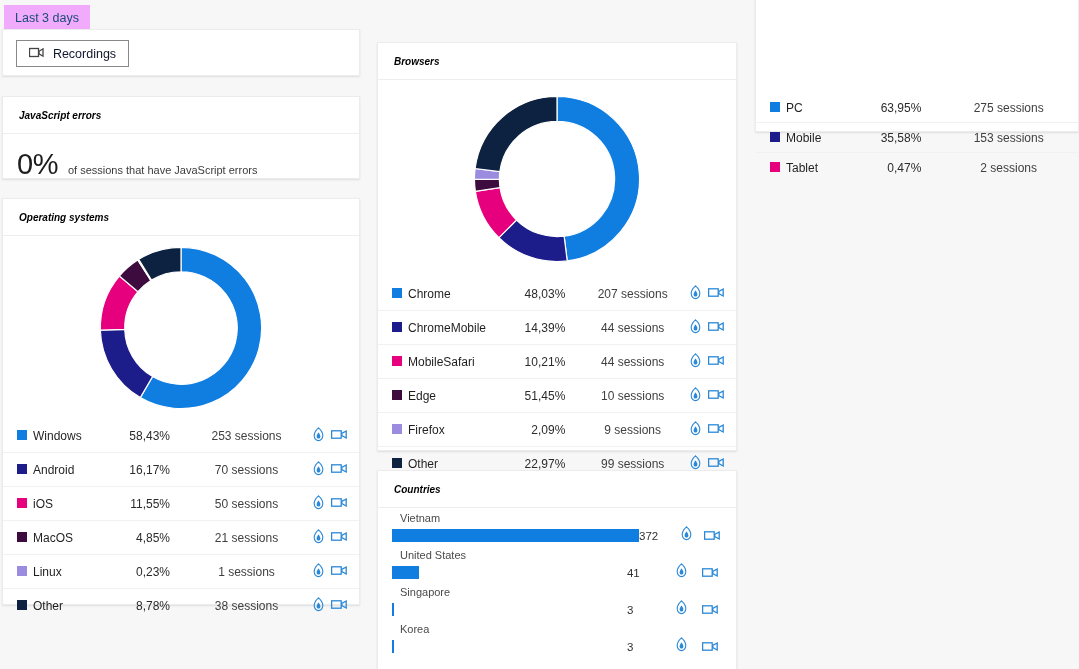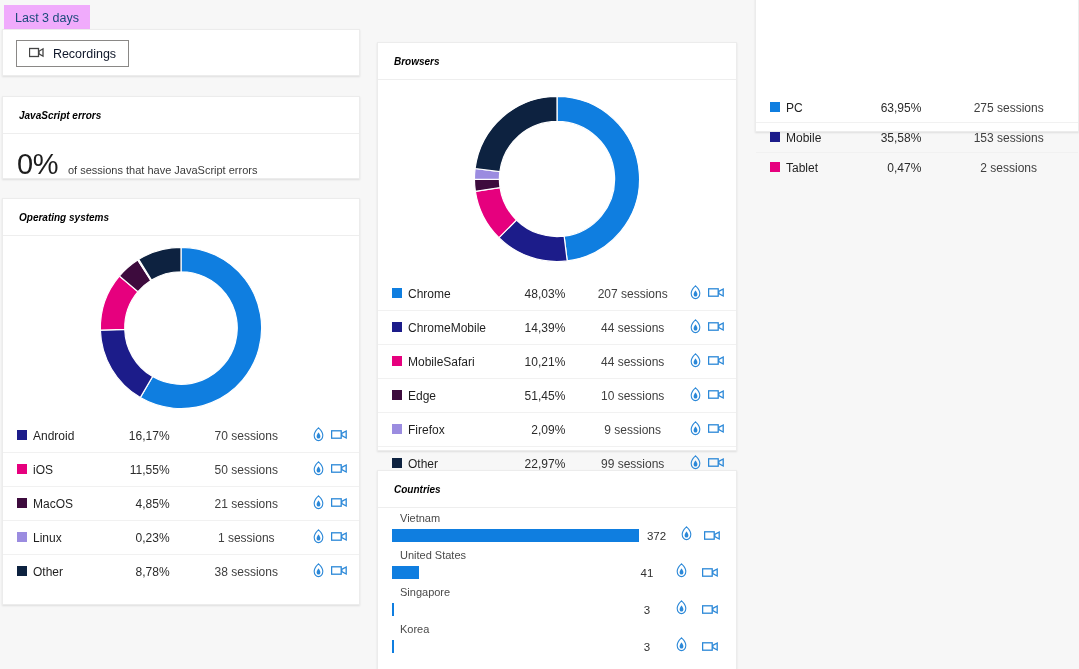--- a/index.html
+++ b/index.html
@@ -73,21 +73,21 @@
   .act-cell.last { padding-right: 12px !important; }
 
   .icon-btn { cursor: pointer; display: inline-block; line-height: 0; }
 
   
   .country-row { padding: 0 12px 0 14px; }
   .country-name { font-size: 11px; color: #4a4a4a; padding: 4px 0 2px 0; margin-left: 8px; }
   .country-bar-line { display: flex; align-items: center; gap: 0; }
   .bar-track { width: 247px; height: 13px; position: relative; }
   .bar-fill { height: 13px; background: #0f7ee0; }
-  .bar-value { width: 42px; text-align: center; font-size: 11.5px; color: #303030; }
+  .bar-value { width: 42px; text-align: left; font-size: 11.5px; color: #303030; }
   .c-act { width: 30px; text-align: center; }
 </style>
 </head>
 <body>
 
 <div class="page">
 
   <div class="daterange-chip">
     <span>Last 3 days</span>
   </div>
@@ -120,20 +120,34 @@
           <path d="M25.76317084284458 91.43158351314685 A48 48 0 0 1 2.015729525760378 51.22873392360395 L16.51097789818693 50.85755388418192 A33.5 33.5 0 0 0 33.08471298406862 78.91579266021706 Z" fill="#1c1c8a" stroke="#ffffff" stroke-width="0.7"></path>
           <path d="M2.015729525760378 51.22873392360395 A48 48 0 0 1 13.28862390425192 19.07630576472894 L24.378518766509156 28.417838398300404 A33.5 33.5 0 0 0 16.51097789818693 50.85755388418192 Z" fill="#e6007e" stroke="#ffffff" stroke-width="0.7"></path>
           <path d="M13.28862390425192 19.07630576472894 A48 48 0 0 1 24.257147822013682 9.486970469460758 L32.03363441744705 21.725281473477818 A33.5 33.5 0 0 0 24.378518766509156 28.417838398300404 Z" fill="#3d0b3d" stroke="#ffffff" stroke-width="0.7"></path>
           <path d="M24.257147822013682 9.486970469460758 A48 48 0 0 1 24.845223409614846 9.119231725812554 L32.444062171293695 21.46863047530668 A33.5 33.5 0 0 0 32.03363441744705 21.725281473477818 Z" fill="#9b8ce0" stroke="#ffffff" stroke-width="0.7"></path>
           <path d="M24.845223409614846 9.119231725812554 A48 48 0 0 1 49.99999999999999 2 L49.99999999999999 16.5 A33.5 33.5 0 0 0 32.444062171293695 21.46863047530668 Z" fill="#0d2240" stroke="#ffffff" stroke-width="0.7"></path>
         </svg>
     </div>
     <table class="legend" id="os-legend">
         <tbody>
           <tr>
+            <td class="sw-cell"><span class="swatch" style="background:#0f7ee0"></span></td>
+            <td class="name-cell">Windows</td>
+            <td class="pct-cell">58,43%</td>
+            <td class="sess-cell">253 sessions</td>
+            <td class="act-cell"><span class="icon-btn"><svg width="13" height="15" viewBox="0 0 13 15">
+                  <path d="M6.5 0.8 C6.5 0.8 2.2 4.6 2.2 8.6 C2.2 11.3 4.1 13.6 6.5 13.6 C8.9 13.6 10.8 11.3 10.8 8.6 C10.8 4.6 6.5 0.8 6.5 0.8 Z" fill="none" stroke="#2b88d8" stroke-width="1.1"></path>
+                  <path d="M6.5 5.6 C6.5 5.6 4.6 7.7 4.6 9.4 C4.6 10.6 5.4 11.6 6.5 11.6 C7.6 11.6 8.4 10.6 8.4 9.4 C8.4 7.7 6.5 5.6 6.5 5.6 Z" fill="#2b88d8"></path>
+                </svg></span></td>
+            <td class="act-cell last"><span class="icon-btn"><svg width="16" height="11" viewBox="0 0 16 11">
+                  <rect x="0.6" y="1.8" width="9.6" height="7.4" fill="none" stroke="#2b88d8" stroke-width="1.3"></rect>
+                  <path d="M10.8 4.3 L15.2 2.0 L15.2 9.0 L10.8 6.7 Z" fill="none" stroke="#2b88d8" stroke-width="1.3"></path>
+                </svg></span></td>
+          </tr>
+          <tr>
             <td class="sw-cell"><span class="swatch" style="background:#1c1c8a"></span></td>
             <td class="name-cell">Android</td>
             <td class="pct-cell">16,17%</td>
             <td class="sess-cell">70 sessions</td>
             <td class="act-cell"><span class="icon-btn"><svg width="13" height="15" viewBox="0 0 13 15">
                   <path d="M6.5 0.8 C6.5 0.8 2.2 4.6 2.2 8.6 C2.2 11.3 4.1 13.6 6.5 13.6 C8.9 13.6 10.8 11.3 10.8 8.6 C10.8 4.6 6.5 0.8 6.5 0.8 Z" fill="none" stroke="#2b88d8" stroke-width="1.1"></path>
                   <path d="M6.5 5.6 C6.5 5.6 4.6 7.7 4.6 9.4 C4.6 10.6 5.4 11.6 6.5 11.6 C7.6 11.6 8.4 10.6 8.4 9.4 C8.4 7.7 6.5 5.6 6.5 5.6 Z" fill="#2b88d8"></path>
                 </svg></span></td>
             <td class="act-cell last"><span class="icon-btn"><svg width="16" height="11" viewBox="0 0 16 11">
                   <rect x="0.6" y="1.8" width="9.6" height="7.4" fill="none" stroke="#2b88d8" stroke-width="1.3"></rect>

